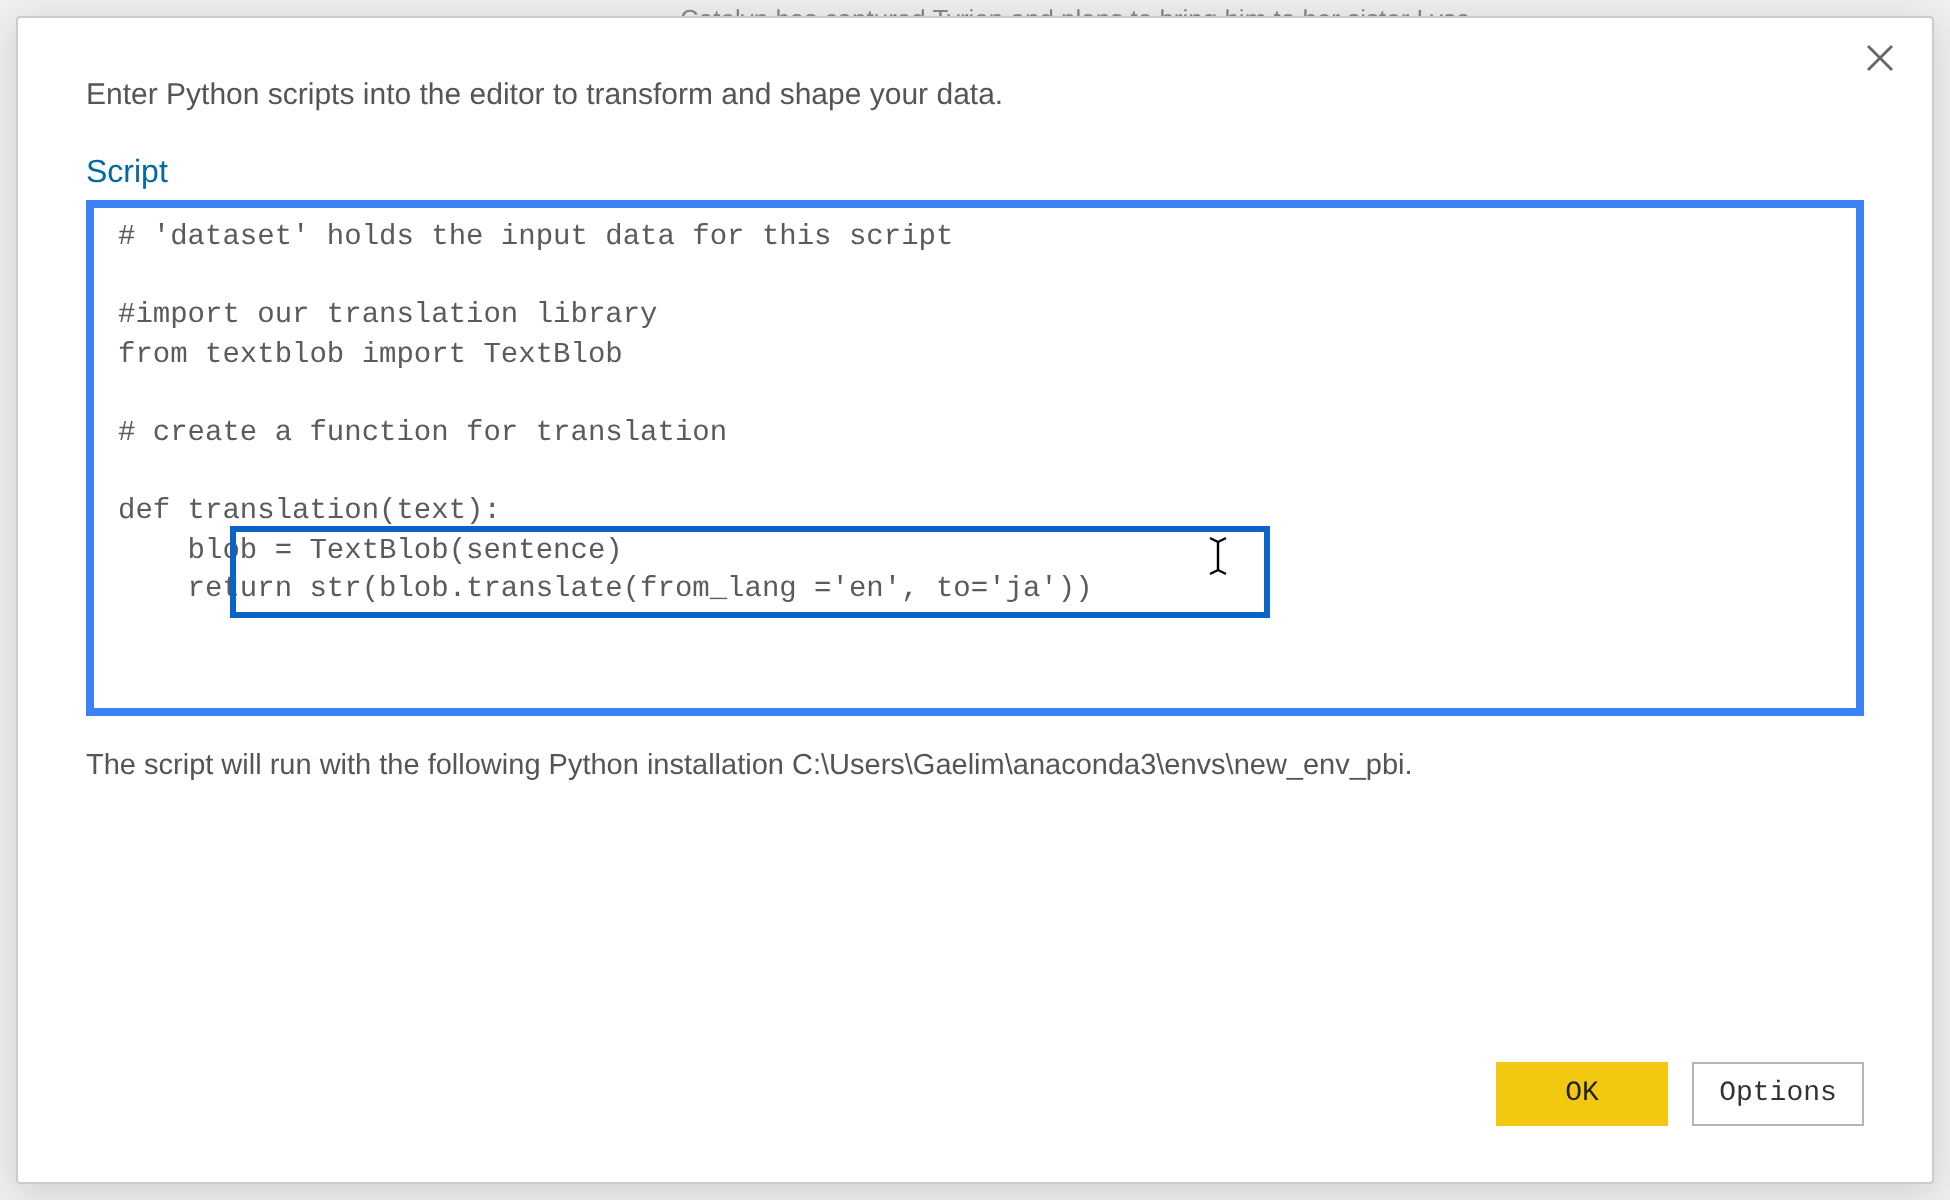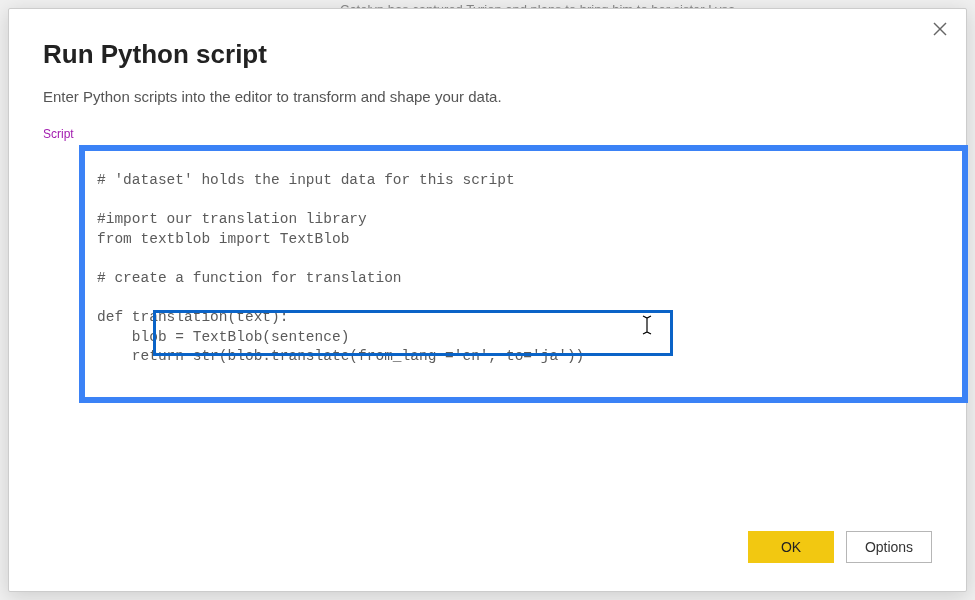--- a/index.html
+++ b/index.html
@@ -65,38 +65,37 @@
       font-weight: 600;
       color: #222;
       margin-bottom: 18px;
     }
     .dialog-subtitle {
       font-size: 15px;
       color: #555;
       margin-bottom: 22px;
     }
     .script-label {
-      font-size: 12px;
-      color: #a21caf;
+      font-size: 16px;
+      color: #0369a1;
       margin-bottom: 4px;
     }
     .script-box {
-      border: 6px solid #3b82f6;
+      border: 4px solid #3b82f6;
       width: 100%;
       height: 258px;
-      padding: 20px 12px;
+      padding: 6px 12px;
       font-family: Consolas, "Courier New", monospace;
       font-size: 14.5px;
       line-height: 1.35;
       color: #5b5b5b;
       background: #fff;
       position: relative;
       white-space: pre;
       overflow: hidden;
-      margin-left: 36px;
     }
     .highlight-box {
       position: absolute;
       border: 3px solid #0a63c7;
       left: 68px;
       top: 159px;
       width: 520px;
       height: 46px;
       pointer-events: none;
     }
@@ -128,20 +127,21 @@
       min-width: 86px;
       height: 32px;
       font-size: 14px;
       border: 1px solid #b6b6b6;
       background: #fff;
       cursor: pointer;
       display: flex;
       align-items: center;
       justify-content: center;
       color: #333;
+      font-family: Liberation Mono, monospace;
     }
     .btn-primary {
       background: #f2c811;
       border-color: #f2c811;
       color: #222;
     }
   </style>
 </head>
 <body>
 
@@ -154,39 +154,39 @@
   <div class="close-btn">
     <span>
       <svg viewBox="0 0 14 14" stroke="#666" stroke-width="1.4" fill="none">
         <line x1="1" y1="1" x2="13" y2="13"></line>
         <line x1="13" y1="1" x2="1" y2="13"></line>
       </svg>
     </span>
   </div>
 
   <div class="dialog-content">
-    <h1 class="dialog-title">Run Python script</h1>
     <p class="dialog-subtitle">Enter Python scripts into the editor to transform and shape your data.</p>
 
     <label class="script-label">Script</label>
 
     <div class="script-box"><span># 'dataset' holds the input data for this script
 
 #import our translation library
 from textblob import TextBlob
 
 # create a function for translation
 
 def translation(text):
     blob = TextBlob(sentence)
     return str(blob.translate(from_lang ='en', to='ja'))</span><div class="highlight-box"></div><div class="text-cursor"><svg viewBox="0 0 14 20" stroke="#000" stroke-width="1.2" fill="none">
             <path d="M3 1 L7 3 L11 1 M7 3 L7 17 M3 19 L7 17 L11 19"></path>
           </svg></div></div>
 
     <div class="footer-text">
+      <div>The script will run with the following Python installation C:\Users\Gaelim\anaconda3\envs\new_env_pbi.</div>
     </div>
 
     <div class="button-row">
       <button class="btn btn-primary">OK</button>
       <button class="btn">Options</button>
     </div>
   </div>
 </div>
 
 </body></html>

